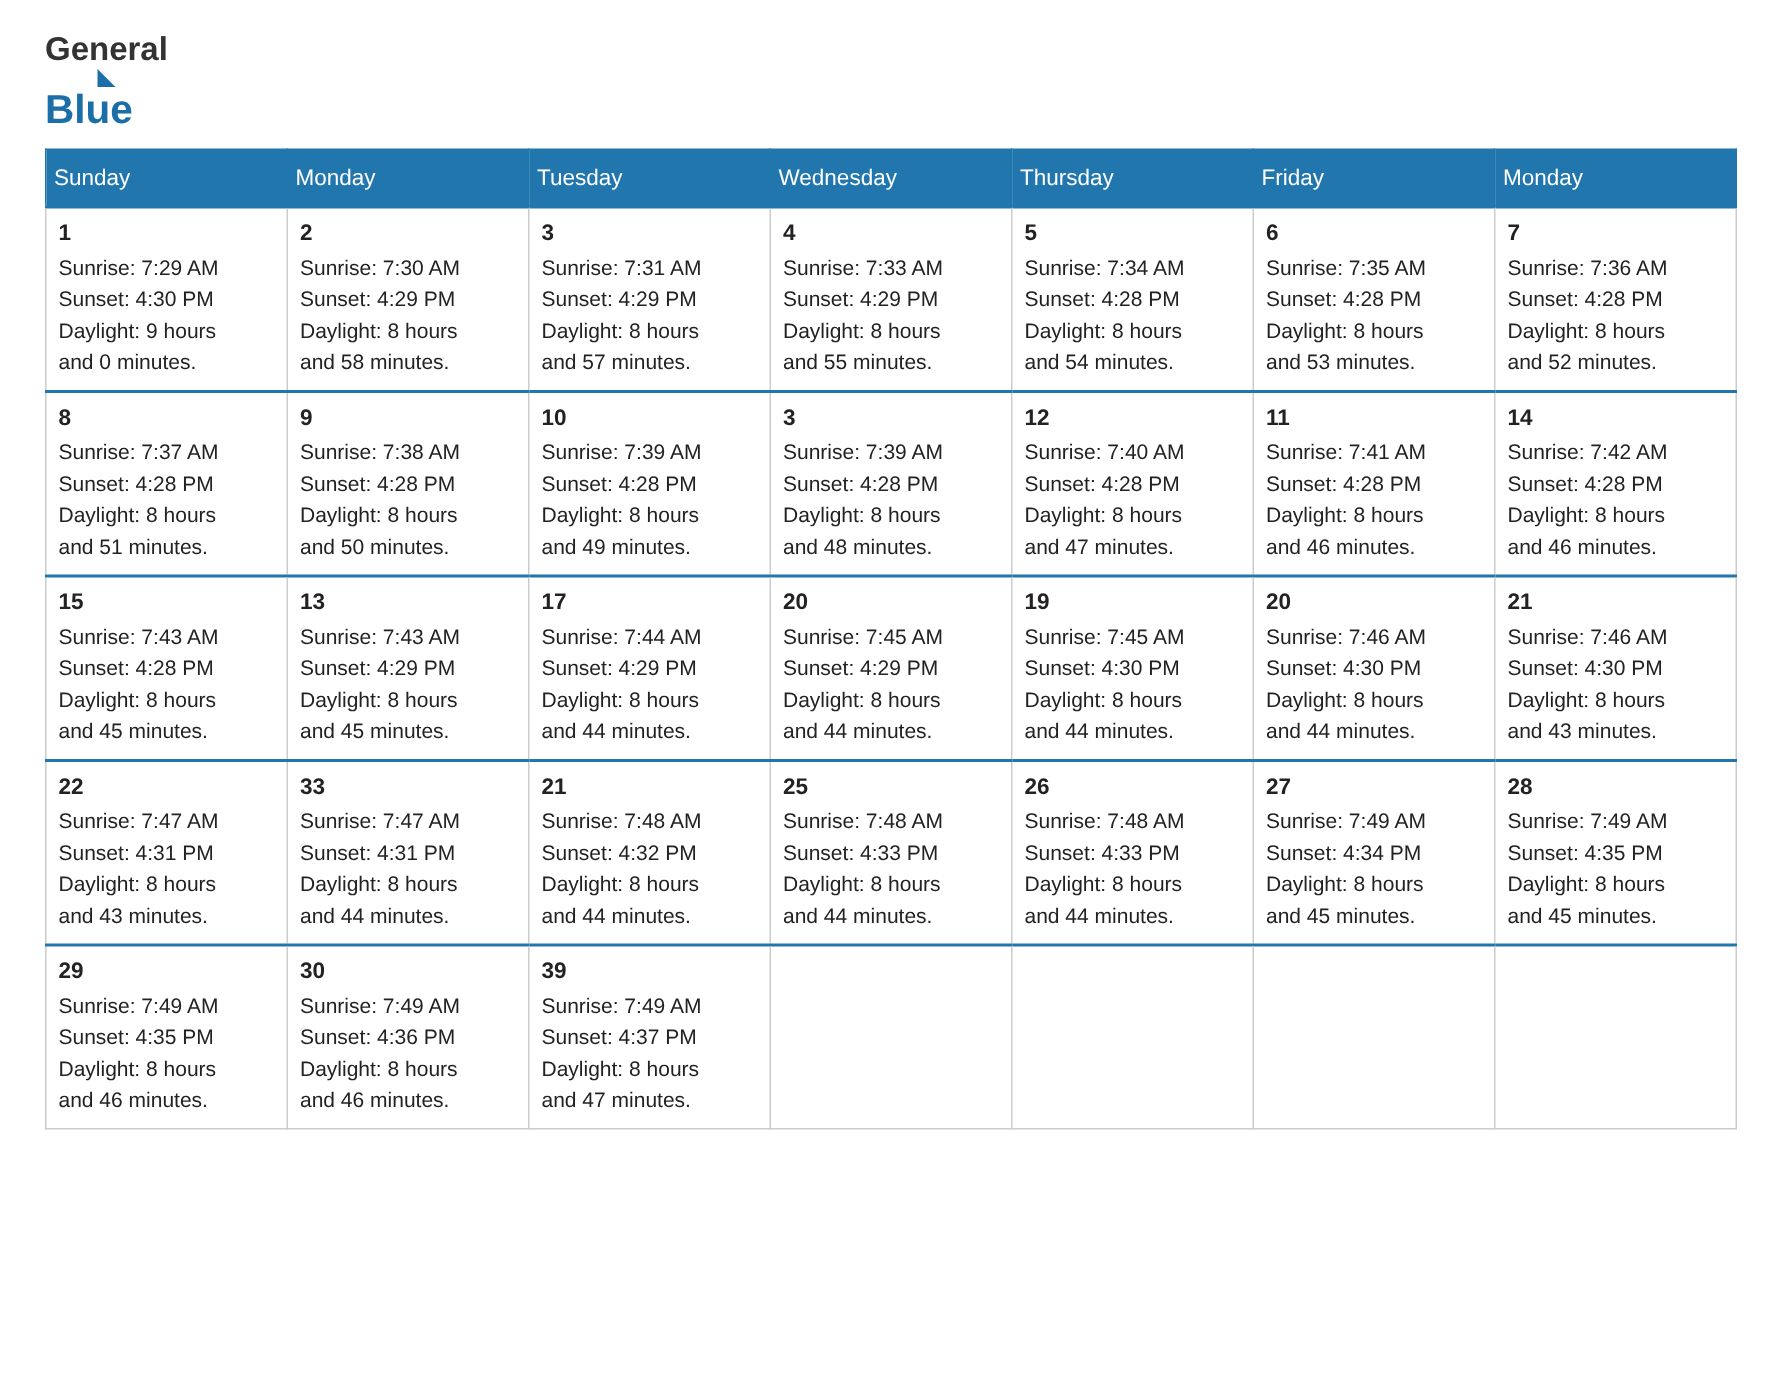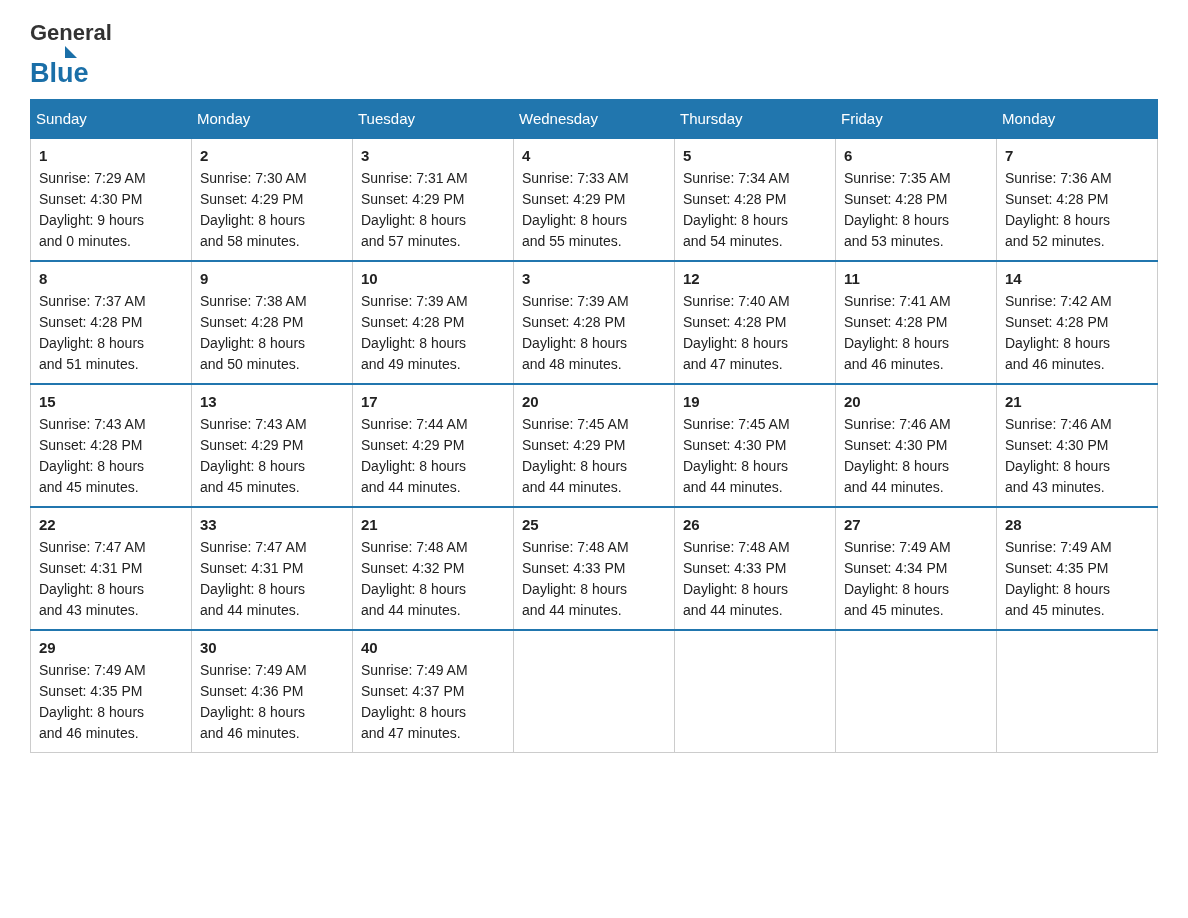--- a/index.html
+++ b/index.html
@@ -194,21 +194,21 @@
         <td><span class="day-num">27</span>
           <span class="day-info">Sunrise: 7:49 AM<br>Sunset: 4:34 PM<br>Daylight: 8 hours<br>and 45 minutes.</span></td>
         <td><span class="day-num">28</span>
           <span class="day-info">Sunrise: 7:49 AM<br>Sunset: 4:35 PM<br>Daylight: 8 hours<br>and 45 minutes.</span></td>
       </tr>
       <tr>
         <td><span class="day-num">29</span>
           <span class="day-info">Sunrise: 7:49 AM<br>Sunset: 4:35 PM<br>Daylight: 8 hours<br>and 46 minutes.</span></td>
         <td><span class="day-num">30</span>
           <span class="day-info">Sunrise: 7:49 AM<br>Sunset: 4:36 PM<br>Daylight: 8 hours<br>and 46 minutes.</span></td>
-        <td><span class="day-num">40</span>
+        <td><span class="day-num">39</span>
           <span class="day-info">Sunrise: 7:49 AM<br>Sunset: 4:37 PM<br>Daylight: 8 hours<br>and 47 minutes.</span></td>
         <td class="empty"></td>
         <td class="empty"></td>
         <td class="empty"></td>
         <td class="empty"></td>
       </tr>
     </tbody>
 </table>
 
 </body></html>

